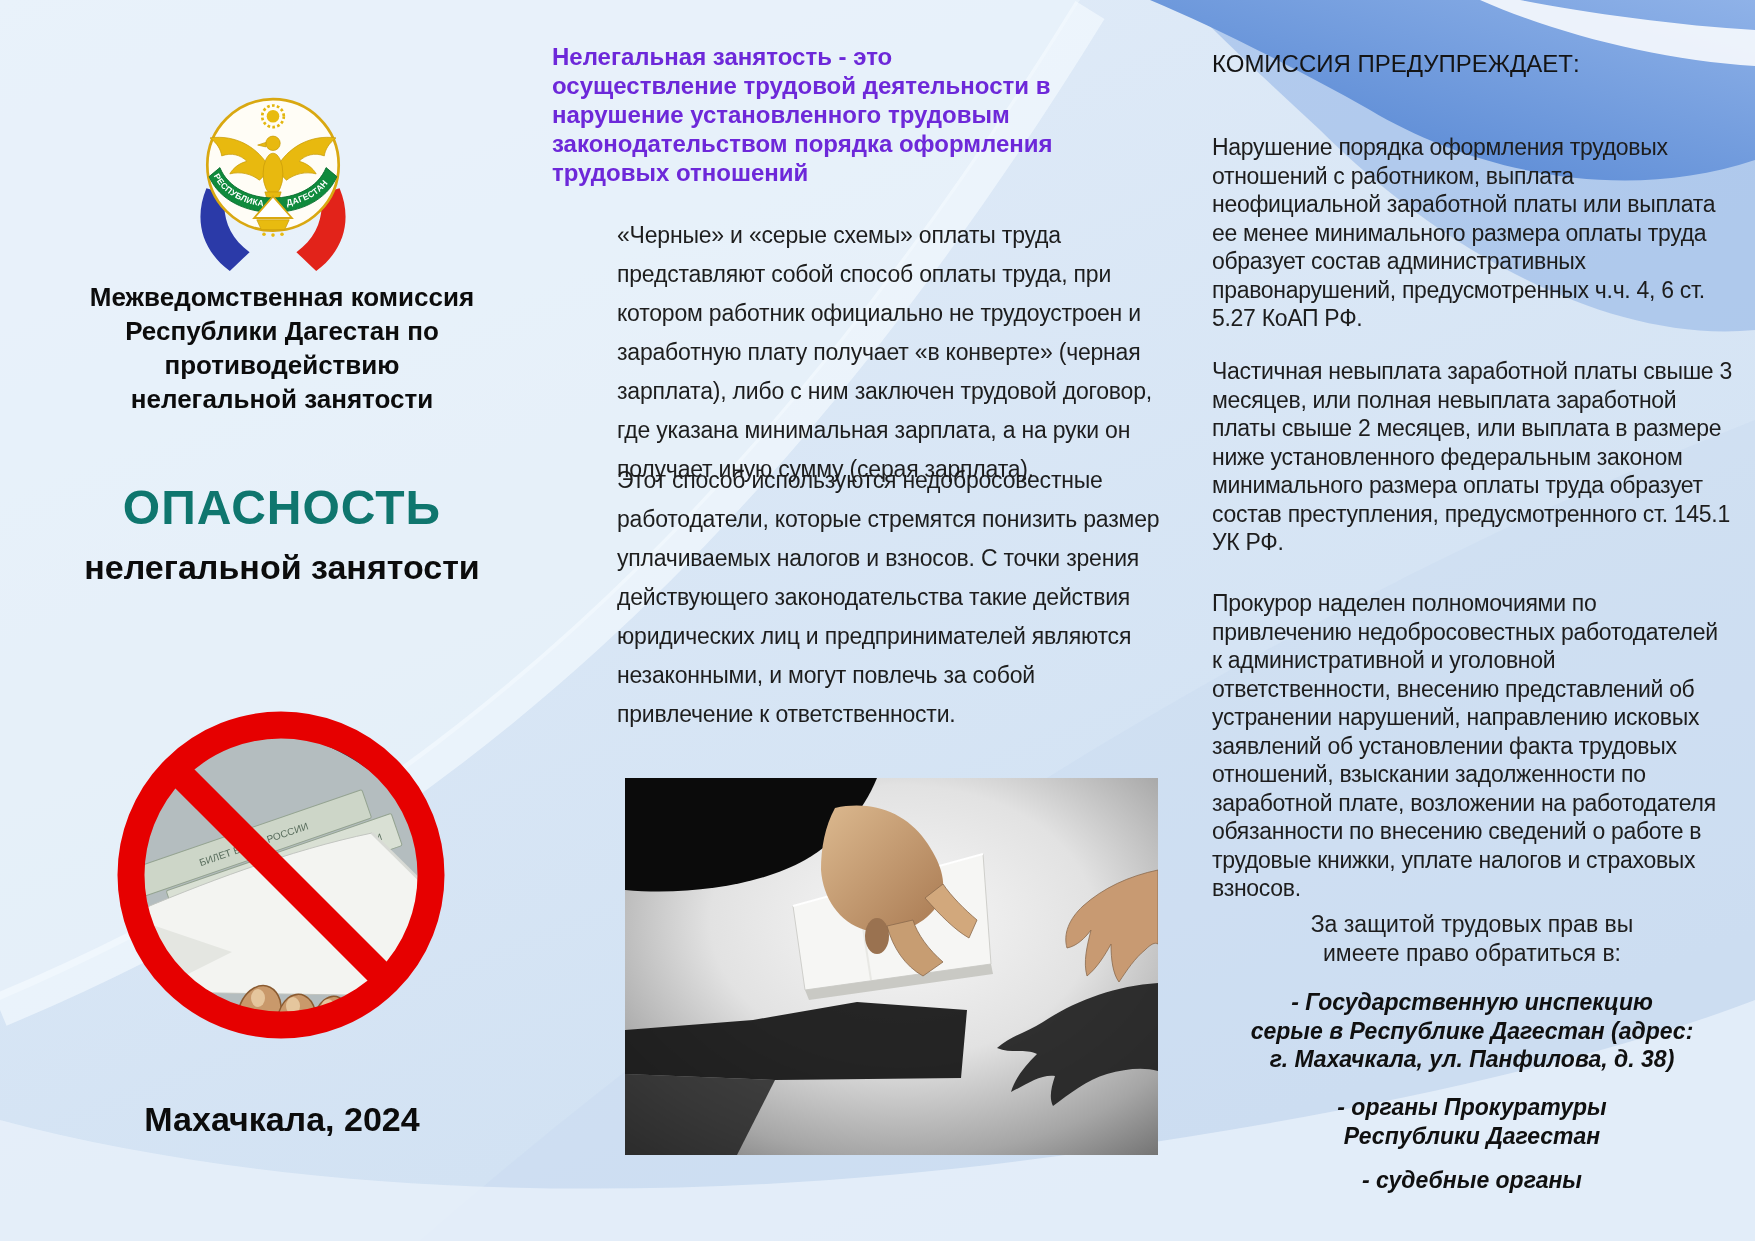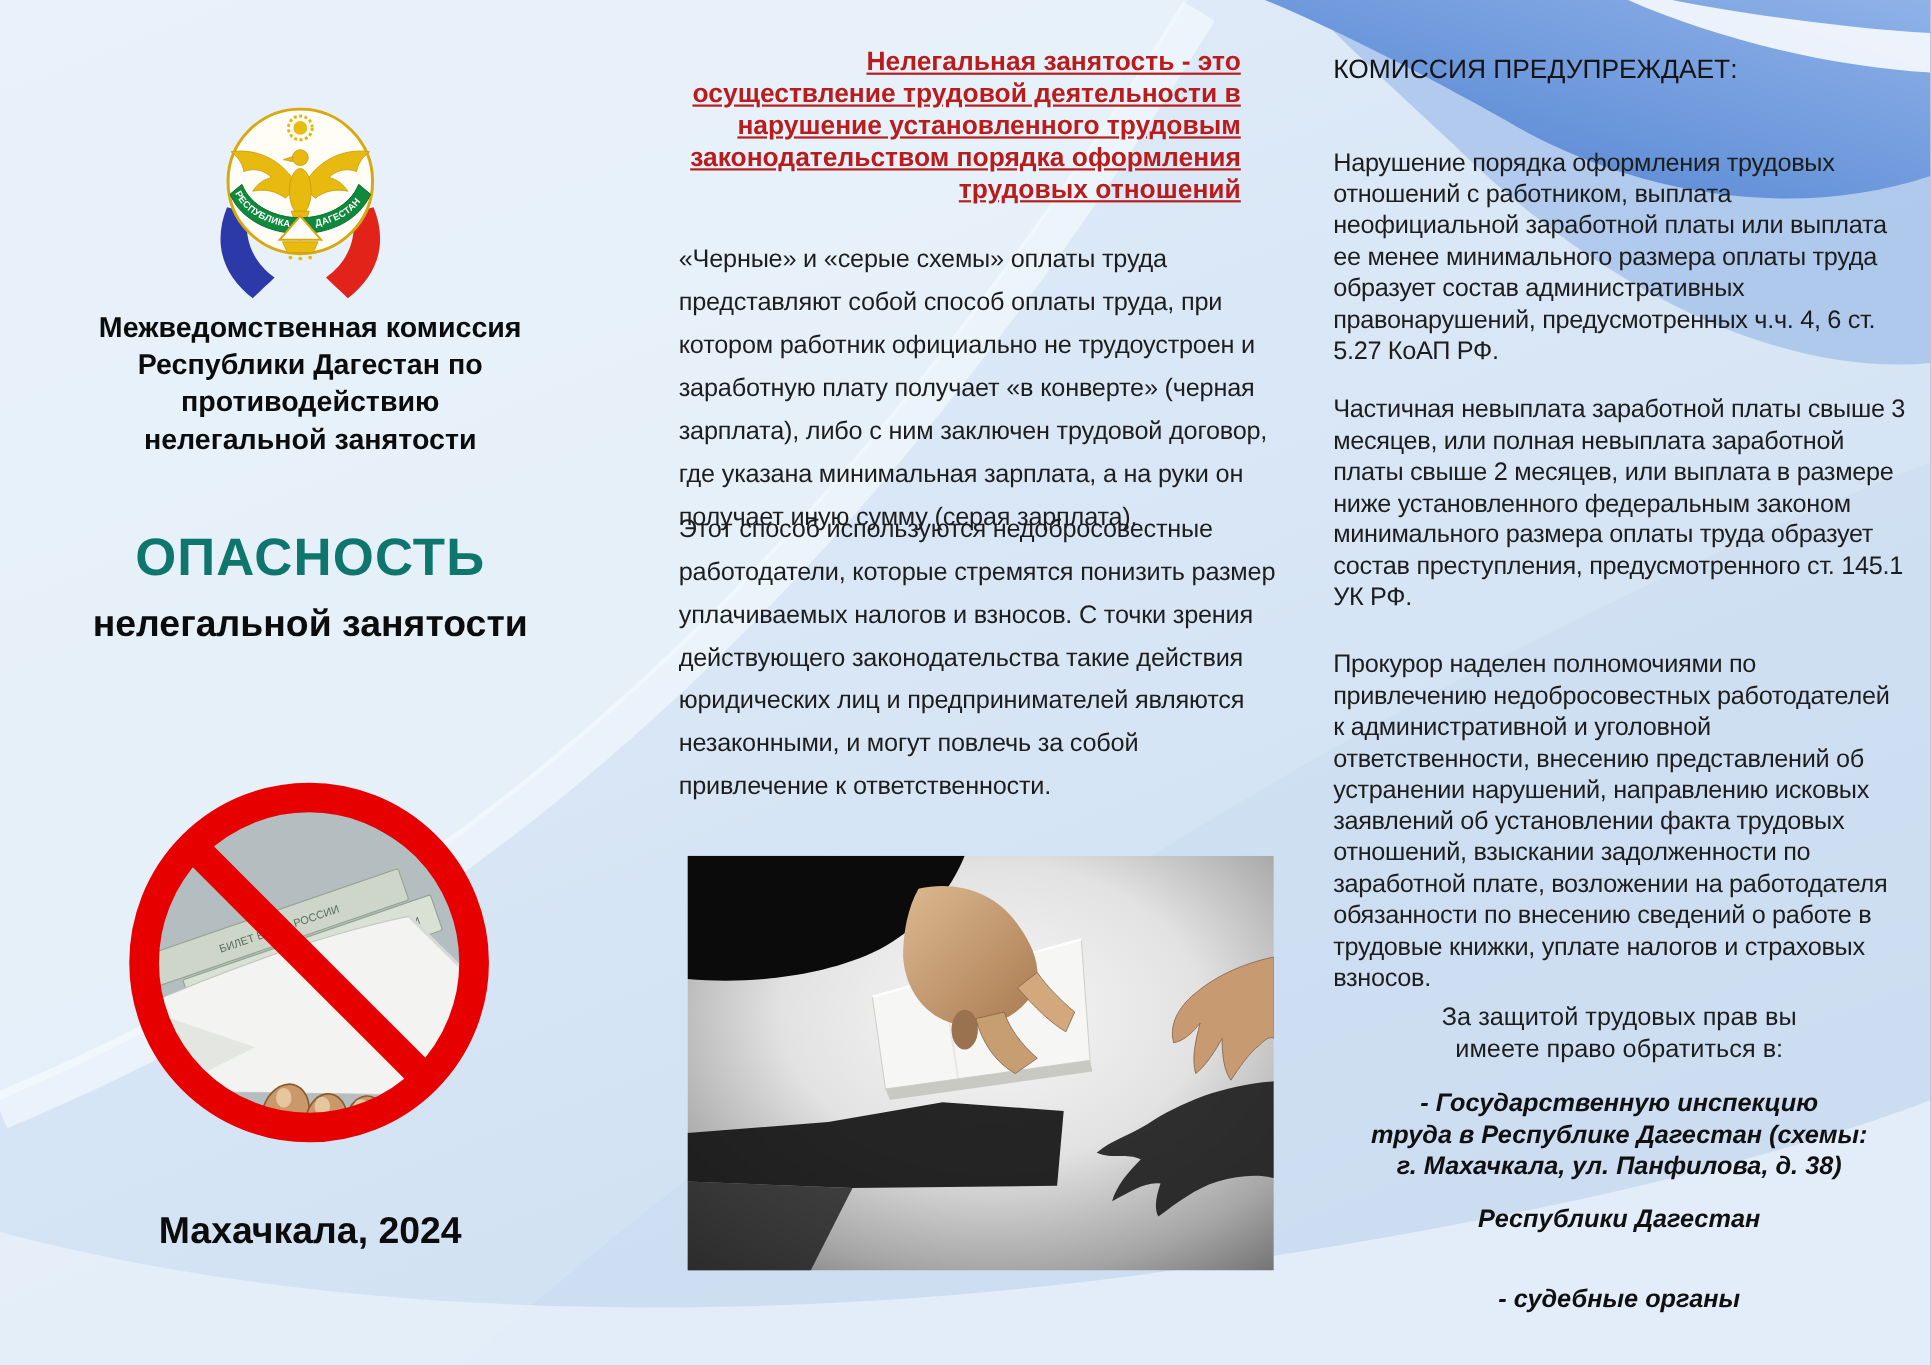--- a/index.html
+++ b/index.html
@@ -14,22 +14,22 @@
   .commission-title{left:72px;top:280px;width:420px;text-align:center;
     font-weight:700;font-size:26px;line-height:34px;color:#0c0c0c;}
   .danger-title{left:38px;top:480px;width:488px;text-align:center;
     font-weight:700;font-size:48px;letter-spacing:1px;color:#0f766e;}
   .danger-subtitle{left:38px;top:548px;width:488px;text-align:center;
     font-weight:700;font-size:34px;color:#0c0c0c;}
   .prohibition{left:108px;top:700px;width:346px;height:350px;}
   .place-footer{left:38px;top:1100px;width:488px;text-align:center;
     font-weight:700;font-size:34px;color:#0c0c0c;}
   
-  .mid-header{left:552px;top:42px;width:576px;text-align:right;
-    font-weight:700;font-size:24px;line-height:29px;color:#b91c1c;text-decoration:underline;}
+  .mid-header{left:552px;top:42px;width:576px;text-align:left;
+    font-weight:700;font-size:24px;line-height:29px;color:#6d28d9;}
   .mid-p{left:617px;width:552px;font-size:23px;line-height:39px;
     letter-spacing:-0.2px;text-align:left;}
   .mid-p1{top:193px;}
   .mid-p2{top:438px;}
   .photo{left:625px;top:778px;width:533px;height:377px;}
   
   .right-header{left:1212px;top:50px;width:520px;font-size:24px;color:#141414;}
   .right-p{left:1212px;width:520px;font-size:23px;line-height:28.5px;
     letter-spacing:-0.3px;text-align:left;}
   .right-p1{top:110px;}
@@ -208,24 +208,25 @@
     <p class="abs right-p right-p2">Частичная невыплата заработной платы свыше 3 месяцев, или полная невыплата заработной платы свыше 2 месяцев, или выплата в размере ниже установленного федеральным законом минимального размера оплаты труда образует состав преступления, предусмотренного ст. 145.1 УК РФ.</p>
     <p class="abs right-p right-p3">Прокурор наделен полномочиями по привлечению недобросовестных работодателей к административной и уголовной ответственности, внесению представлений об устранении нарушений, направлению исковых заявлений об установлении факта трудовых отношений, взыскании задолженности по заработной плате, возложении на работодателя обязанности по внесению сведений о работе в трудовые книжки, уплате налогов и страховых взносов.</p>
 
     <div class="abs appeal">
       <div>За защитой трудовых прав вы</div>
       <div>имеете право обратиться в:</div>
     </div>
 
     <div class="contact contact-inspection">
       <div>- Государственную инспекцию</div>
-      <div>труда в Республике Дагестан (схемы:</div>
+      <div>серые в Республике Дагестан (адрес:</div>
       <div>г. Махачкала, ул. Панфилова, д. 38)</div>
     </div>
 
     <div class="contact contact-prosecutor">
+      <div>- органы Прокуратуры</div>
       <div>Республики Дагестан</div>
     </div>
 
     <div class="contact contact-court">- судебные органы</div>
   </section>
 
 </div>
 
 </body></html>

